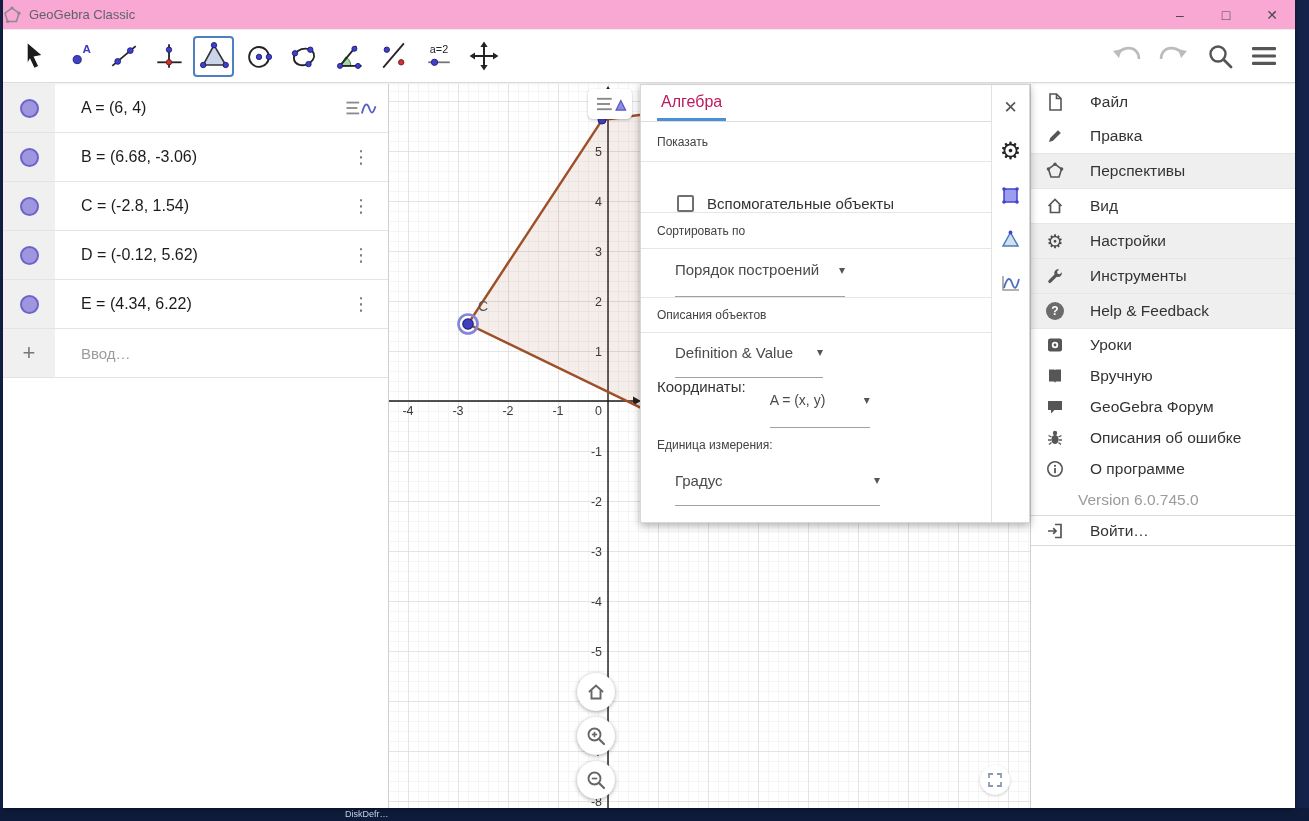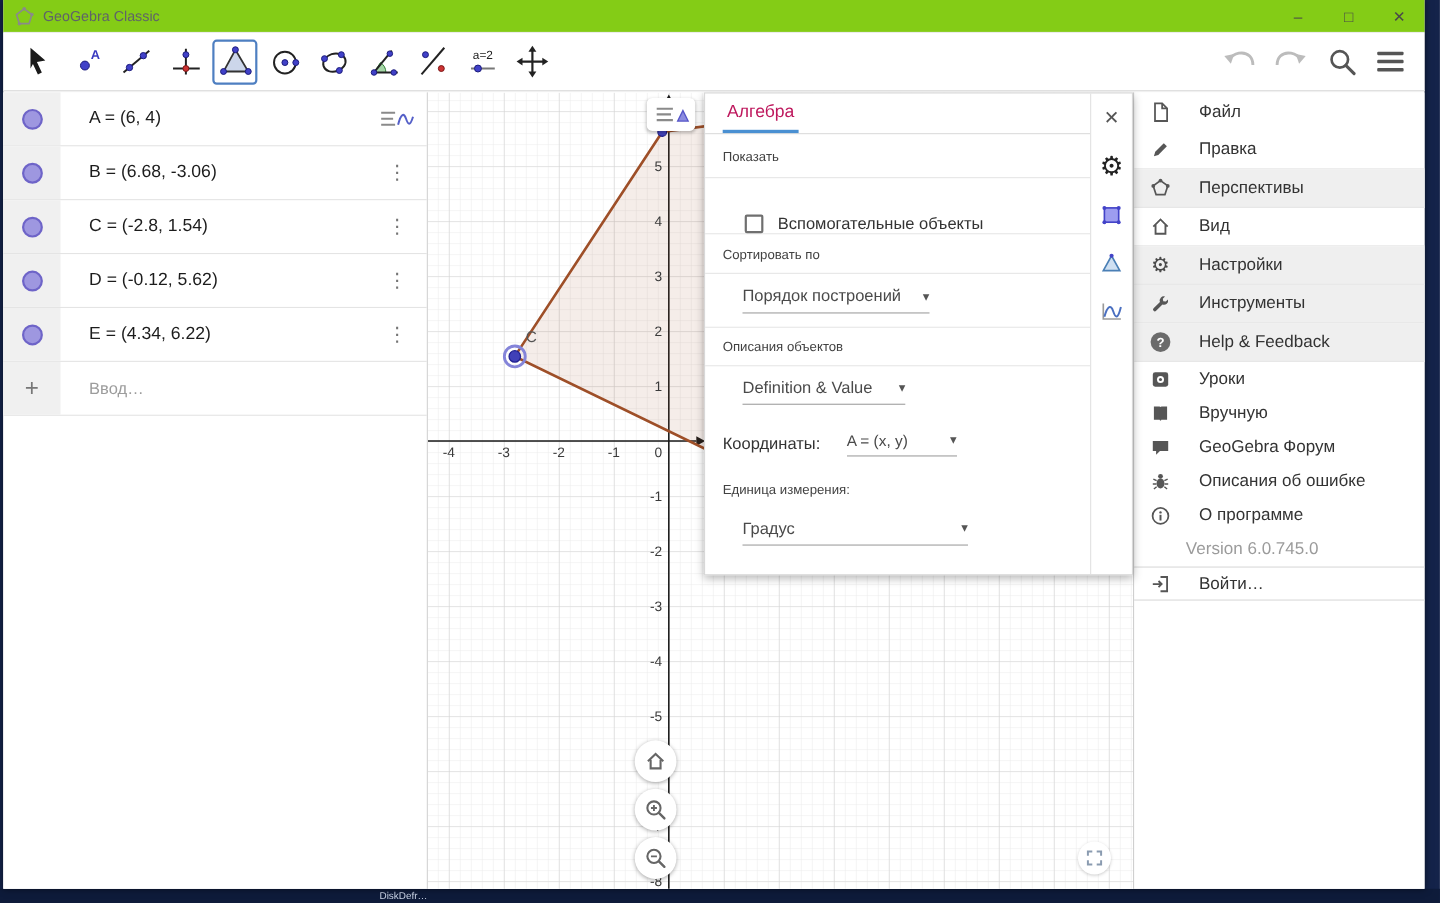--- a/index.html
+++ b/index.html
@@ -2,21 +2,21 @@
 <html><head>
 <meta charset="utf-8">
 <style>
   *{box-sizing:border-box;margin:0;padding:0}
   body{font-family:"Liberation Sans",sans-serif}
   .stage{position:relative;width:1309px;height:821px;background:#14234a;overflow:hidden}
   .taskbar{position:absolute;left:0;bottom:0;width:100%;height:13px;background:#0e1b3a}
   .taskbar span{position:absolute;left:345px;top:1px;font-size:9px;color:#c9d3e6}
   .window{position:absolute;left:3px;top:0;width:1292px;height:808px;background:#fff;box-shadow:0 0 6px rgba(0,0,0,.5)}
   
-  .titlebar{height:30px;background:#84cc16;border-bottom:1px solid #ececec;display:flex;align-items:center;padding-left:10px}
+  .titlebar{height:30px;background:#f9a8d4;border-bottom:1px solid #ececec;display:flex;align-items:center;}
   .titlebar .title{font-size:13px;color:#5f6368;margin-left:8px}
   .win-controls{margin-left:auto;display:flex;height:100%}
   .win-btn{width:46px;height:100%;display:flex;align-items:center;justify-content:center;font-size:14px;color:#4a4a4a;cursor:default}
   
   .toolbar{height:53px;background:#fff;border-bottom:1px solid #d9d9d9;box-shadow:0 1px 2px rgba(0,0,0,.07);display:flex;align-items:center;padding-left:10px;position:relative;z-index:6}
   .tool{width:41px;height:41px;margin-right:4px;border-radius:4px;display:flex;align-items:center;justify-content:center;border:2px solid transparent}
   .tool.selected{border-color:#4e7fc1}
   .tb-right{margin-left:auto;display:flex;align-items:center;gap:14px;padding-right:16px}
   
   .content{position:absolute;top:84px;left:0;right:0;bottom:0}
@@ -45,21 +45,21 @@
   .settings-main{width:350px}
   .settings-strip{width:38px;border-left:1px solid #e2e2e2;display:flex;flex-direction:column;align-items:center;padding-top:8px;gap:16px}
   .strip-btn{width:28px;height:28px;display:flex;align-items:center;justify-content:center}
   .tabrow{height:37px;border-bottom:1px solid #dcdcdc;display:flex;align-items:flex-end;padding-left:16px}
   .tab{font-size:16px;color:#be185d;padding:0 4px 7px 4px;border-bottom:3px solid #4a90d2}
   .s-heading{font-size:12px;color:#424242;padding-left:16px;display:flex;align-items:center}
   .hrule{border-bottom:1px solid #e6e6e6}
   .cb-row{height:51px;display:flex;align-items:flex-end;padding-left:36px;border-bottom:1px solid #e6e6e6}
   .cb{width:17px;height:17px;border:2px solid #6f6f6f;border-radius:2px;background:#fff;margin-right:13px;flex:none}
   .cb-label{font-size:15px;color:#333}
-  .dd-row{display:flex;align-items:center;padding-left:34px}
+  .dd-row{display:flex;padding-left:34px}
   .dropdown{display:inline-flex;align-items:center;justify-content:space-between;border-bottom:1px solid #a0a0a0;padding-bottom:6px;font-size:15px;color:#4a4a4a}
   .chev{color:#555;font-size:12px;margin-left:10px}
   .inline-label{font-size:15px;color:#333}
   
   .menu{position:absolute;left:1027px;top:0;bottom:0;width:265px;background:#fff;border-left:1px solid #cfcfcf}
   .menu-row{display:flex;align-items:center;padding-left:14px;gap:25px}
   .menu-row.g1{height:35px}
   .menu-row.g2{height:31px}
   .menu-row.shaded{background:#efefef}
   .menu-row.bordered{border-bottom:1px solid #e6e6e6}

